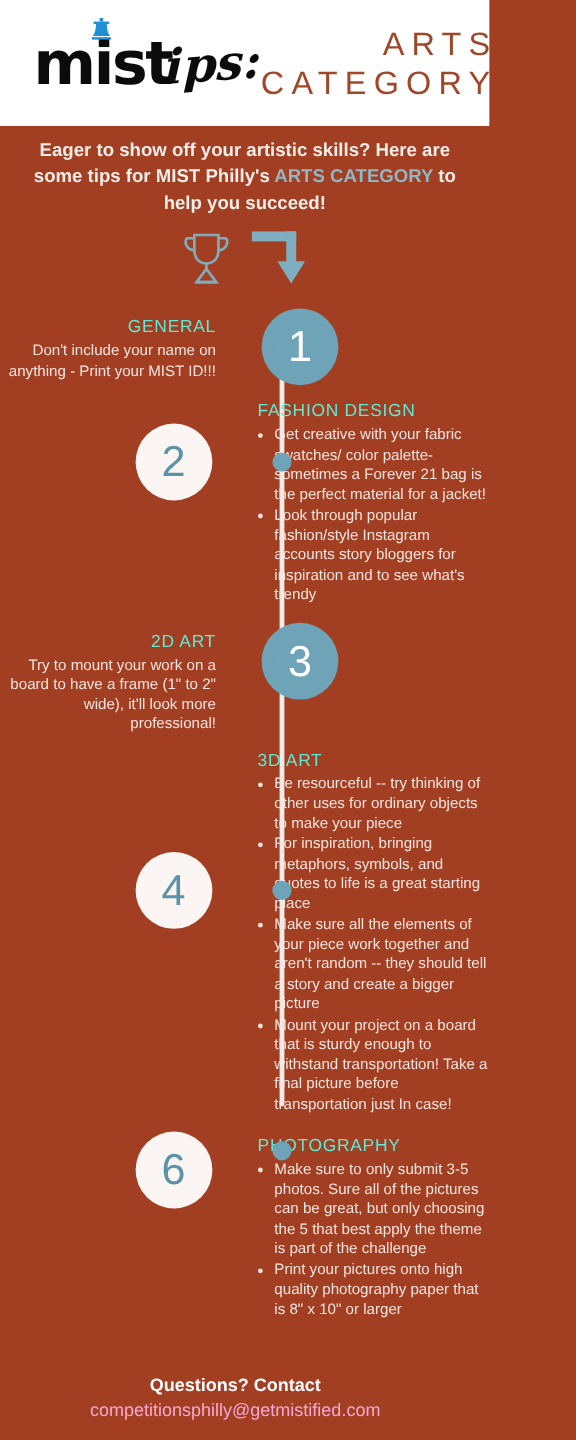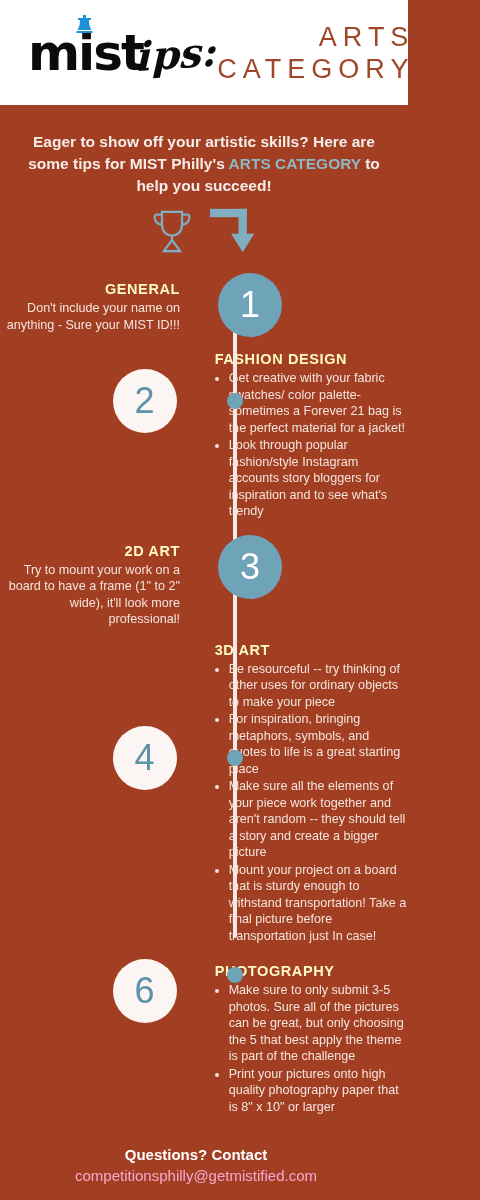--- a/index.html
+++ b/index.html
@@ -71,21 +71,21 @@
     color: #A0472A;
     font-size: 27px;
     letter-spacing: 6px;
     line-height: 32px;
     font-weight: 400;
   }
   .edition-line2 { }
 
   
   .intro {
-    padding: 26px 26px 0 26px;
+    padding: 10px 26px 0 26px;
     text-align: center;
     color: #F6EDE9;
     font-size: 15.5px;
     font-weight: bold;
     line-height: 22px;
   }
   .intro .hl { color: #8FB8C6; }
 
   .icons-row {
     margin-top: 8px;
@@ -158,23 +158,23 @@
     justify-content: flex-end;
     padding-right: 22px;
     align-items: flex-start;
   }
 
   .txt-block { }
   .txt-right-align { text-align: right; padding-right: 18px; }
   .txt-left-align  { text-align: left;  padding-left: 16px; }
 
   .sec-title {
-    color: #fef9c3;
+    color: #5eead4;
     font-size: 14.5px;
-    font-weight: bold;
+    font-weight: normal;
     letter-spacing: 0.6px;
     margin: 0 0 3px 0;
   }
   .sec-body {
     color: #F3E4DE;
     font-size: 12.6px;
     line-height: 16.5px;
     margin: 0;
   }
   ul.sec-list {
@@ -256,21 +256,21 @@
     </span>
   </div>
 
   <div class="timeline">
     <div class="spine" style="top: 30px; bottom: auto; height: 634.5px;"></div>
 
     <div class="step" style="margin-bottom:14px;">
       <div class="dot" style="top:22px;"></div>
       <div class="side side-left txt-block txt-right-align" style="padding-top:8px;">
         <p class="sec-title">GENERAL</p>
-        <p class="sec-body">Don't include your name on anything - Sure your MIST ID!!!</p>
+        <p class="sec-body">Don't include your name on anything - Print your MIST ID!!!</p>
       </div>
       <div class="side side-right circle-right-holder">
         <div class="circle circle-blue">1</div>
       </div>
     </div>
 
     <div class="step" style="margin-bottom:14px;">
       <div class="dot" style="top:42px;"></div>
       <div class="side side-left circle-left-holder" style="padding-top:18px;">
         <div class="circle circle-white">2</div>

